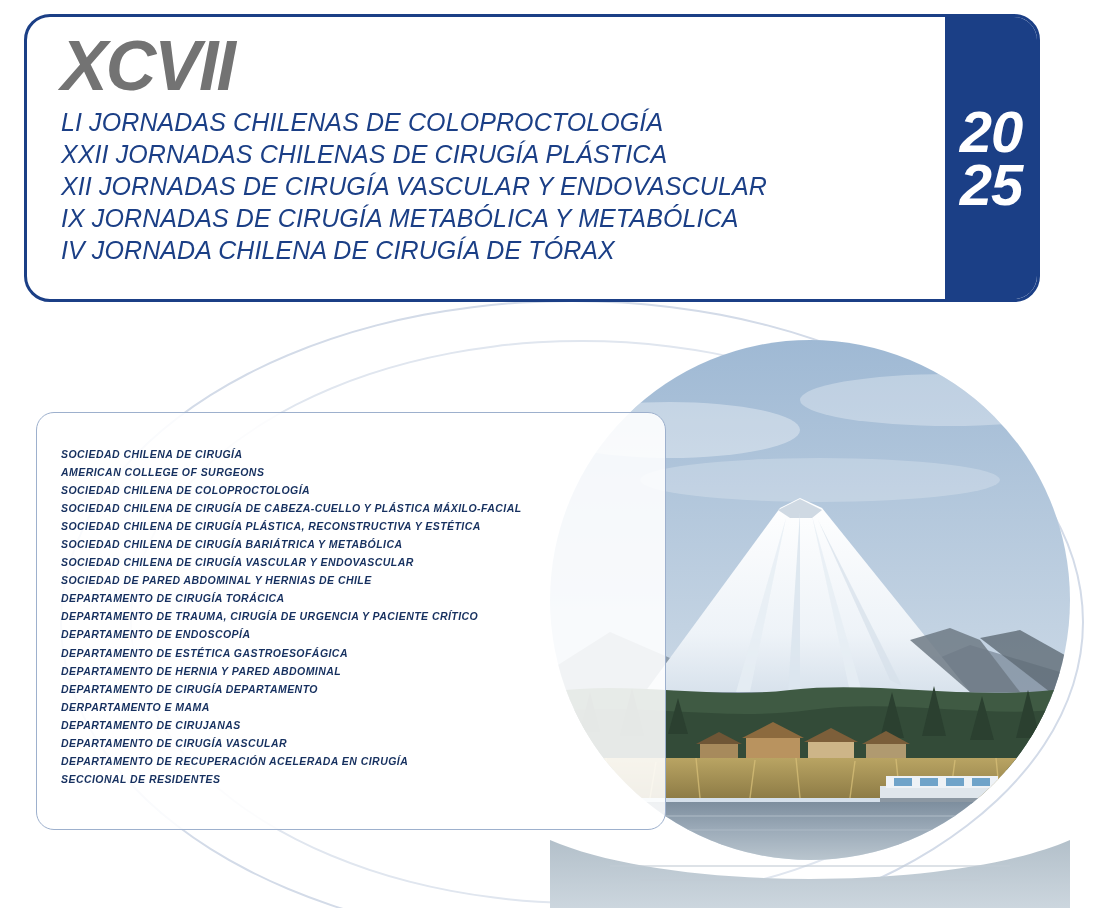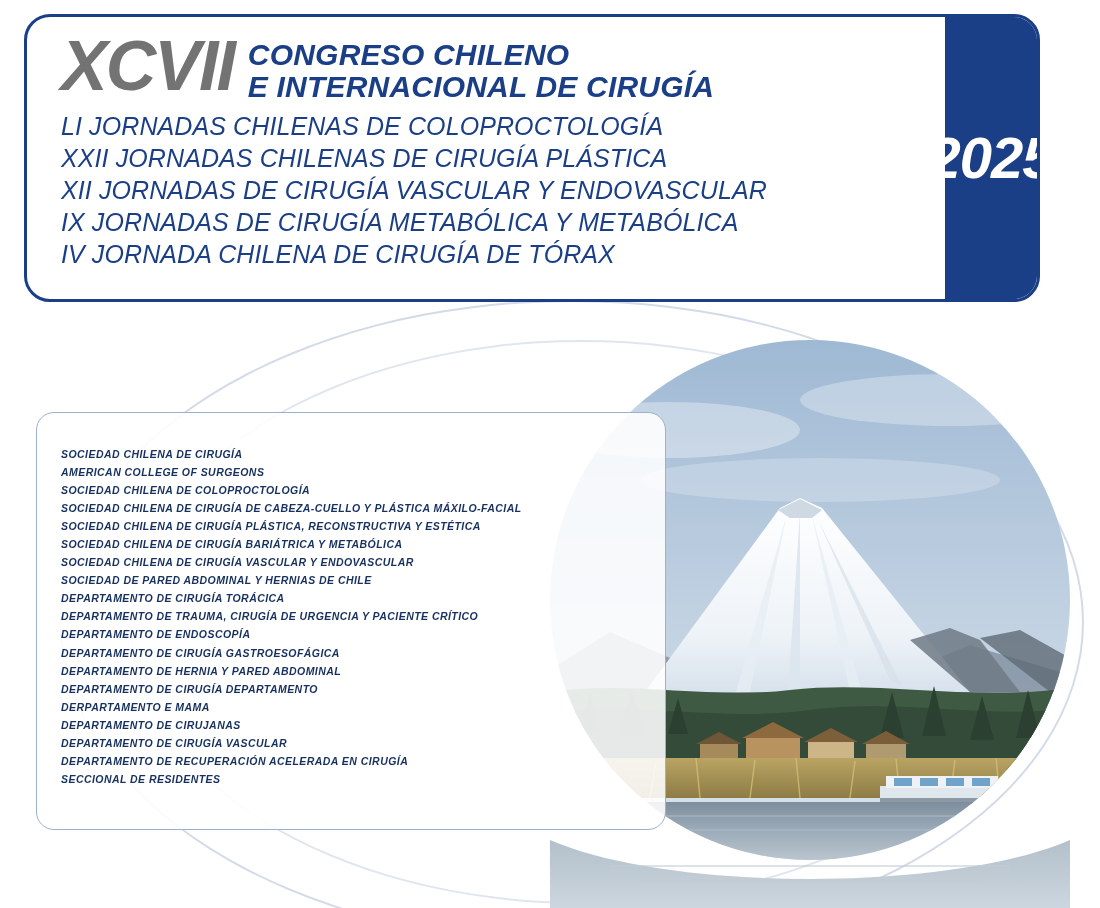--- a/index.html
+++ b/index.html
@@ -61,21 +61,21 @@
   }
   .year-block {
     position: absolute;
     right: 0;
     top: 0;
     width: 92px;
     height: 100%;
     background: #1b3f86;
     color: #ffffff;
     display: flex;
-    flex-direction: row;
+    flex-direction: column;
     align-items: center;
     justify-content: center;
     line-height: 0.92;
     margin-left: 8px;
   }
   .year-block span {
     font-size: 58px;
     font-weight: bold;
     font-style: italic;
     letter-spacing: -1px;
@@ -171,24 +171,20 @@
 </head>
 <body>
 
 <div class="arc arc-1"></div>
 <div class="arc arc-2"></div>
 
 <div class="banner">
   <div class="banner-left">
     <div class="title-row">
       <div class="roman">XCVII</div>
-      <div class="title-lines">
-        <div>CONGRESO CHILENO</div>
-        <div>E INTERNACIONAL DE CIRUGÍA</div>
-      </div>
     </div>
     <div class="sub-lines">
       <div>LI JORNADAS CHILENAS DE COLOPROCTOLOGÍA</div>
       <div>XXII JORNADAS CHILENAS DE CIRUGÍA PLÁSTICA</div>
       <div>XII JORNADAS DE CIRUGÍA VASCULAR Y ENDOVASCULAR</div>
       <div>IX JORNADAS DE CIRUGÍA METABÓLICA Y METABÓLICA</div>
       <div>IV JORNADA CHILENA DE CIRUGÍA DE TÓRAX</div>
     </div>
   </div>
   <div class="year-block">
@@ -322,21 +318,21 @@
     <li>AMERICAN COLLEGE OF SURGEONS</li>
     <li>SOCIEDAD CHILENA DE COLOPROCTOLOGÍA</li>
     <li>SOCIEDAD CHILENA DE CIRUGÍA DE CABEZA-CUELLO Y PLÁSTICA MÁXILO-FACIAL</li>
     <li>SOCIEDAD CHILENA DE CIRUGÍA PLÁSTICA, RECONSTRUCTIVA Y ESTÉTICA</li>
     <li>SOCIEDAD CHILENA DE CIRUGÍA BARIÁTRICA Y METABÓLICA</li>
     <li>SOCIEDAD CHILENA DE CIRUGÍA VASCULAR Y ENDOVASCULAR</li>
     <li>SOCIEDAD DE PARED ABDOMINAL Y HERNIAS DE CHILE</li>
     <li>DEPARTAMENTO DE CIRUGÍA TORÁCICA</li>
     <li>DEPARTAMENTO DE TRAUMA, CIRUGÍA DE URGENCIA Y PACIENTE CRÍTICO</li>
     <li>DEPARTAMENTO DE ENDOSCOPÍA</li>
-    <li>DEPARTAMENTO DE CIRUGÍA GASTROESOFÁGICA</li>
+    <li>DEPARTAMENTO DE ESTÉTICA GASTROESOFÁGICA</li>
     <li>DEPARTAMENTO DE HERNIA Y PARED ABDOMINAL</li>
     <li>DEPARTAMENTO DE CIRUGÍA DEPARTAMENTO</li>
     <li>DERPARTAMENTO E MAMA</li>
     <li>DEPARTAMENTO DE CIRUJANAS</li>
     <li>DEPARTAMENTO DE CIRUGÍA VASCULAR</li>
     <li>DEPARTAMENTO DE RECUPERACIÓN ACELERADA EN CIRUGÍA</li>
     <li>SECCIONAL DE RESIDENTES</li>
   </ul>
 </div>
 

